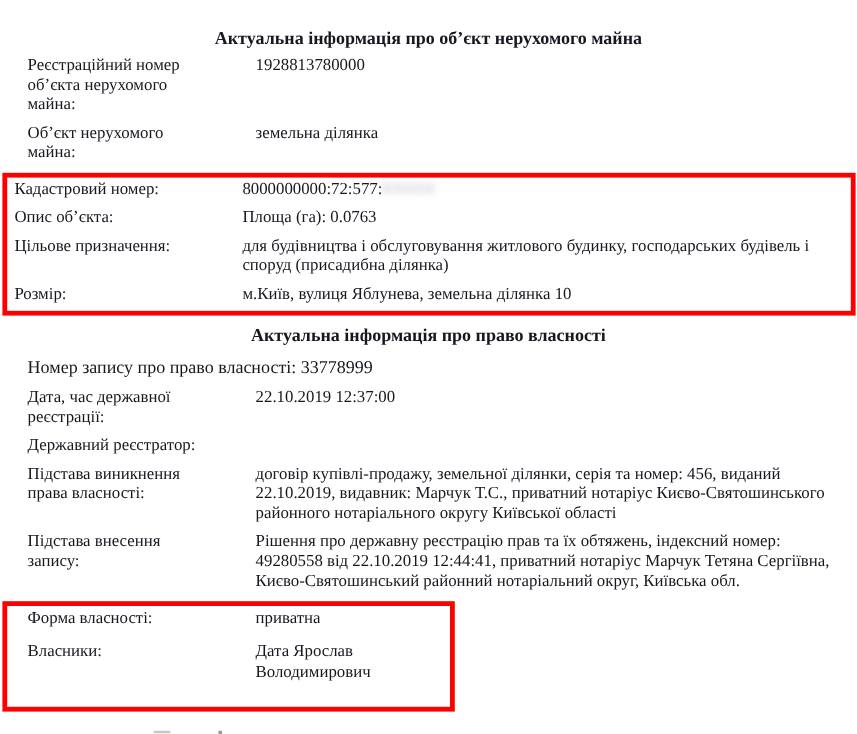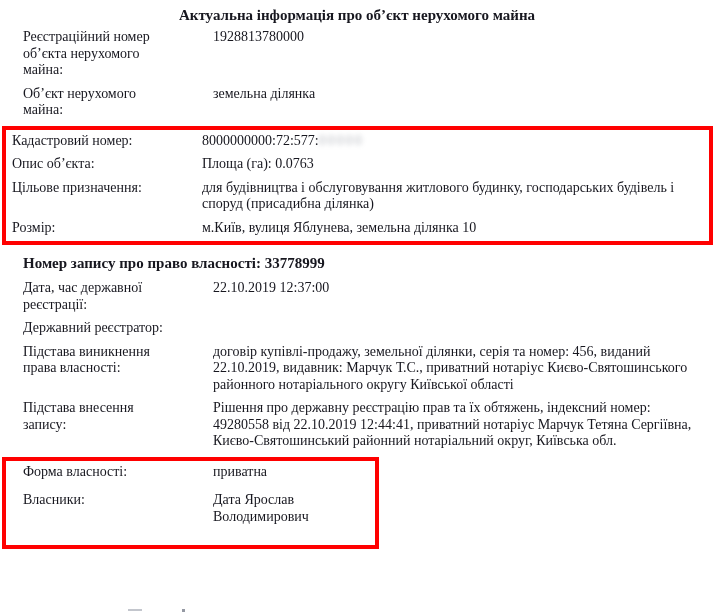--- a/index.html
+++ b/index.html
@@ -6,31 +6,31 @@
   .page {
     position:relative;
     width:714px; height:612px;
     background:#ffffff;
     overflow:hidden;
     font-family:"Liberation Serif", serif;
     font-size:14px;
     line-height:16.5px;
     color:#17171f;
   }
-  .inner { padding-top:6px; }
+  .inner { padding-top:24px; }
   .sec-title {
     font-weight:bold;
     font-size:15px;
     line-height:18px;
     text-align:center;
     margin:0 0 5px 0;
   }
   .sec-title.t2 { margin-top:8px; }
   .record-line {
-    font-weight:bold;
+    font-weight:normal;
     font-size:15px;
     line-height:18px;
     margin:9px 0 8px 23px;
   }
   .row { display:flex; margin-bottom:7px; }
   .row .label {
     flex:0 0 152px;
     margin-left:23px;
     margin-right:38px;
   }
@@ -92,20 +92,21 @@
       <div class="row">
         <div class="label">Цільове призначення:</div>
         <div class="value">для будівництва і обслуговування житлового будинку, господарських будівель і споруд (присадибна ділянка)</div>
       </div>
       <div class="row">
         <div class="label">Розмір:</div>
         <div class="value">м.Київ, вулиця Яблунева, земельна ділянка 10</div>
       </div>
     </div>
 
+    <div class="sec-title t2">Актуальна інформація про право власності</div>
 
     <div class="record-line">Номер запису про право власності: 33778999</div>
 
     <div class="row">
       <div class="label">Дата, час державної реєстрації:</div>
       <div class="value">22.10.2019 12:37:00</div>
     </div>
 
     <div class="row">
       <div class="label">Державний реєстратор:</div>

